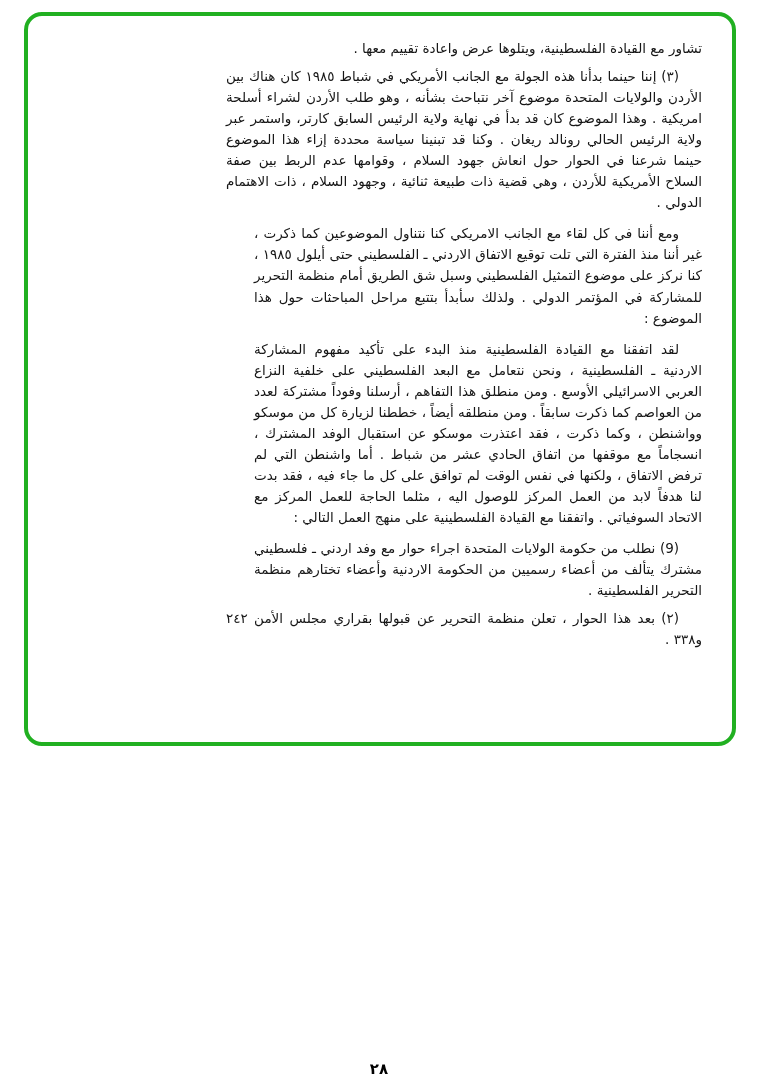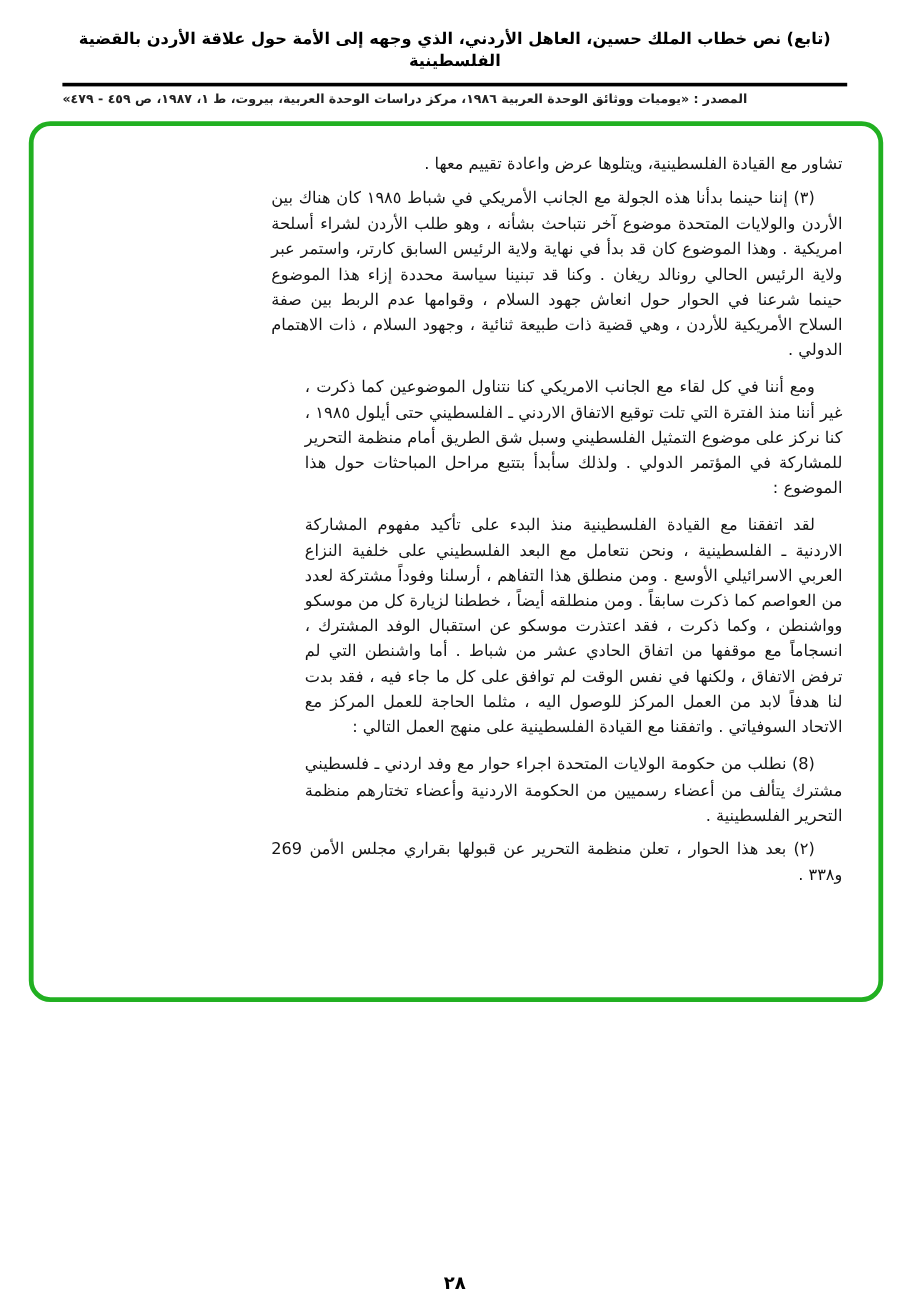--- a/index.html
+++ b/index.html
@@ -67,34 +67,29 @@
     font-weight: bold;
     direction: rtl;
     color: #000;
   }
 </style>
 </head>
 <body>
 
 <div class="sheet">
 
-  <header class="doc-header">
-    <h1 class="doc-title">(تابع) نص خطاب الملك حسين، العاهل الأردني، الذي وجهه إلى الأمة حول علاقة الأردن بالقضية الفلسطينية</h1>
-    <div class="header-rule"></div>
-    <div class="doc-source">المصدر :  «يوميات ووثائق الوحدة العربية ١٩٨٦، مركز دراسات الوحدة العربية، بيروت، ط ١، ١٩٨٧، ص ٤٥٩ - ٤٧٩»</div>
-  </header>
 
   <main class="green-box" style="border-color: rgb(33, 176, 33);">
     <div class="text-col">
       <p class="para no-indent">تشاور مع القيادة الفلسطينية، ويتلوها عرض واعادة تقييم معها .</p>
       <p class="para">(٣) إننا حينما بدأنا هذه الجولة مع الجانب الأمريكي في شباط ١٩٨٥ كان هناك بين الأردن والولايات المتحدة موضوع آخر نتباحث بشأنه ، وهو طلب الأردن لشراء أسلحة امريكية . وهذا الموضوع كان قد بدأ في نهاية ولاية الرئيس السابق كارتر، واستمر عبر ولاية الرئيس الحالي رونالد ريغان . وكنا قد تبنينا سياسة محددة إزاء هذا الموضوع حينما شرعنا في الحوار حول انعاش جهود السلام ، وقوامها عدم الربط بين صفة السلاح الأمريكية للأردن ، وهي قضية ذات طبيعة ثنائية ، وجهود السلام ، ذات الاهتمام الدولي .</p>
       <p class="para spaced-top">ومع أننا في كل لقاء مع الجانب الامريكي كنا نتناول الموضوعين كما ذكرت ، غير أننا منذ الفترة التي تلت توقيع الاتفاق الاردني ـ الفلسطيني حتى أيلول ١٩٨٥ ، كنا نركز على موضوع التمثيل الفلسطيني وسبل شق الطريق أمام منظمة التحرير للمشاركة في المؤتمر الدولي . ولذلك سأبدأ بتتبع مراحل المباحثات حول هذا الموضوع :</p>
       <p class="para spaced-top">لقد اتفقنا مع القيادة الفلسطينية منذ البدء على تأكيد مفهوم المشاركة الاردنية ـ الفلسطينية ، ونحن نتعامل مع البعد الفلسطيني على خلفية النزاع العربي الاسرائيلي الأوسع . ومن منطلق هذا التفاهم ، أرسلنا وفوداً مشتركة لعدد من العواصم كما ذكرت سابقاً . ومن منطلقه أيضاً ، خططنا لزيارة كل من موسكو وواشنطن ، وكما ذكرت ، فقد اعتذرت موسكو عن استقبال الوفد المشترك ، انسجاماً مع موقفها من اتفاق الحادي عشر من شباط . أما واشنطن التي لم ترفض الاتفاق ، ولكنها في نفس الوقت لم توافق على كل ما جاء فيه ، فقد بدت لنا هدفاً لابد من العمل المركز للوصول اليه ، مثلما الحاجة للعمل المركز مع الاتحاد السوفياتي . واتفقنا مع القيادة الفلسطينية على منهج العمل التالي :</p>
-      <p class="para spaced-top">(8) نطلب من حكومة الولايات المتحدة اجراء حوار مع وفد اردني ـ فلسطيني مشترك يتألف من أعضاء رسميين من الحكومة الاردنية وأعضاء تختارهم منظمة التحرير الفلسطينية .</p>
-      <p class="para">(٢) بعد هذا الحوار ، تعلن منظمة التحرير عن قبولها بقراري مجلس الأمن 269 و٣٣٨ .</p>
+      <p class="para spaced-top">(9) نطلب من حكومة الولايات المتحدة اجراء حوار مع وفد اردني ـ فلسطيني مشترك يتألف من أعضاء رسميين من الحكومة الاردنية وأعضاء تختارهم منظمة التحرير الفلسطينية .</p>
+      <p class="para">(٢) بعد هذا الحوار ، تعلن منظمة التحرير عن قبولها بقراري مجلس الأمن ٢٤٢ و٣٣٨ .</p>
     </div>
   </main>
 
   <footer class="doc-footer">
     <span class="page-num">٢٨</span>
   </footer>
 
 </div>
 
 </body></html>

